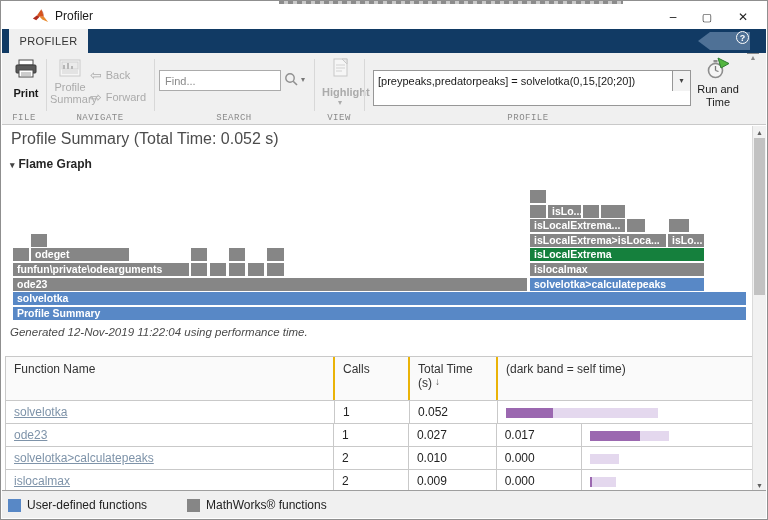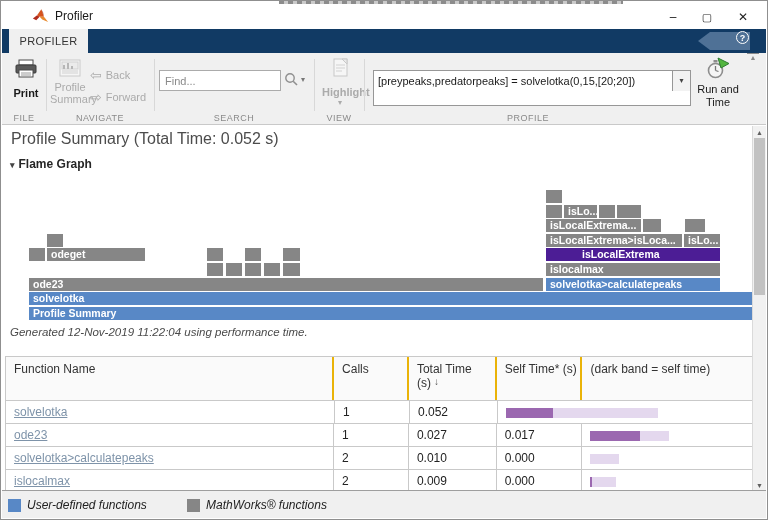--- a/index.html
+++ b/index.html
@@ -22,21 +22,21 @@
   .ribbon-tab { position:absolute; left:7px; top:0; width:79px; height:24px; background:#f0f0f0;
     font-size:11px; color:#333; text-align:center; line-height:25px; letter-spacing:.4px; }
   .help-tag { position:absolute; right:16px; top:3px; width:52px; height:18px; background:#4f7196;
     clip-path:polygon(12px 0,100% 0,100% 100%,12px 100%,0 50%); }
   .help-circle { position:absolute; right:17px; top:2px; width:13px; height:13px; border:1.5px solid #fff;
     border-radius:50%; color:#fff; font-size:9px; font-weight:bold; text-align:center; line-height:13px; }
 
   
   .toolbar { position:absolute; top:52px; left:1px; right:1px; height:72px; background:#f0f0f0; border-bottom:1px solid #c9c9c9; }
   .sep { position:absolute; top:6px; width:1px; height:52px; background:#d8d8d8; }
-  .sec-label { position:absolute; top:60px; font-size:9px; color:#8a8a8a; letter-spacing:.5px; text-align:center; }
+  .sec-label { position:absolute; top:60px; font-size:9px; color:#8a8a8a; letter-spacing:.5px; text-align:center;font-family:Liberation Mono, monospace; }
   .tb-label { font-size:11px; color:#1a1a1a;font-weight:bold; }
   .disabled, .disabled * { color:#ababab !important; }
   .dis-icon { opacity:.45; filter:grayscale(1); }
 
   .print-btn { position:absolute; left:6px; top:6px; width:36px; text-align:center; }
   .print-btn svg { display:block; margin:0 auto 4px; }
   .ps-btn { position:absolute; left:48px; top:6px; width:40px; text-align:center; }
   .ps-btn .two-line { font-size:11px; line-height:12px; }
   .nav-arrow { position:absolute; left:88px; display:flex; align-items:center; gap:4px; }
   .nav-arrow .arr { font-size:14px; color:#a9bbce; }
@@ -65,21 +65,21 @@
   .collapse-ctl { position:absolute; right:8px; top:52px; width:12px; text-align:center; border-top:1px solid #8a8a8a;
     font-size:7px; color:#8a8a8a; line-height:8px; }
 
   
   .content { position:absolute; top:125px; left:1px; width:752px; height:366px; background:#fff; overflow:hidden; }
   .heading { position:absolute; left:9px; top:4px; font-size:16px; color:#4c4c4c; }
   .flame-header { position:absolute; left:8px; top:31px; font-size:12px; font-weight:bold; color:#262626; }
   .flame-header .tri { font-size:9px; color:#444; margin-right:4px; }
   .note { position:absolute; left:8px; top:200px; font-size:11.5px; font-style:italic; color:#4a4a4a; }
 
-  .flame-graph { position:absolute; left:16px; top:0; width:674px; height:200px; }
+  .flame-graph { position:absolute; left:0; top:0; width:674px; height:200px; }
   .flame-box { position:absolute; height:13px; overflow:hidden; }
   .flame-box span { display:block; font-size:10.5px; font-weight:bold; color:#fff; line-height:13px; padding-left:4px; white-space:nowrap; }
 
   
   .ptable { position:absolute; left:3px; top:230px; width:750px; border:1px solid #c9c9c9; border-bottom:none; }
   .thead { display:flex; height:44px; background:#fafafa; border-bottom:1px solid #c9c9c9; }
   .thead .hcell { font-size:12px; color:#333; padding:5px 0 0 8px; border-right:2px solid #eab308; }
   .thead .hcell:last-child { border-right:none; }
   .sort-arrow { font-size:10px; color:#555; margin-left:3px; vertical-align:2px; }
   .trow { display:flex; height:23px; border-bottom:1px solid #c9c9c9; background:#fff; }
@@ -90,21 +90,21 @@
   .bar-light { margin-top:3px; height:10px; background:#e4d8ee; }
   .bar-dark { height:10px; background:#9b68b0; }
 
   
   .vscroll { position:absolute; top:125px; right:1px; width:14px; height:366px; background:#f1f1f1; border-left:1px solid #dadada; }
   .vscroll .arrow { position:absolute; left:0; width:13px; text-align:center; font-size:7px; color:#606060; }
   .arrow-up { top:3px; } .arrow-down { bottom:3px; }
   .vthumb { position:absolute; left:1px; top:12px; width:11px; height:157px; background:#c2c2c2; }
 
   
-  .legend { position:absolute; left:1px; right:1px; bottom:1px; height:28px; background:#f0f0f0; border-top:1px solid #9e9e9e;font-style:italic; }
+  .legend { position:absolute; left:1px; right:1px; bottom:1px; height:28px; background:#f0f0f0; border-top:1px solid #9e9e9e; }
   .legend-item { position:absolute; top:7px; display:flex; align-items:center; gap:6px; font-size:12px; color:#222; }
   .swatch { width:13px; height:13px; display:inline-block; }
 </style>
 </head>
 <body>
 
 <div class="window">
 
   <div class="artifact"></div>
 
@@ -237,22 +237,25 @@
         <div class="flame-box" style="left: 666px; top: 108px; width: 36px; background: rgb(134, 134, 134);">
           <span>isLo...</span>
         </div>
         <div class="flame-box" style="left: 11px; top: 122px; width: 16px; background: rgb(134, 134, 134);"></div>
         <div class="flame-box" style="left: 29px; top: 122px; width: 98px; background: rgb(134, 134, 134);">
           <span>odeget</span>
         </div>
         <div class="flame-box" style="left: 189px; top: 122px; width: 16px; background: rgb(134, 134, 134);"></div>
         <div class="flame-box" style="left: 227px; top: 122px; width: 16px; background: rgb(134, 134, 134);"></div>
         <div class="flame-box" style="left: 265px; top: 122px; width: 17px; background: rgb(134, 134, 134);"></div>
-        <div class="flame-box" style="left: 528px; top: 122px; width: 174px; background: #4c1d95; padding-left: 32px;">
+        <div class="flame-box" style="left: 528px; top: 122px; width: 174px; background: #15803d;">
           <span>isLocalExtrema</span>
+        </div>
+        <div class="flame-box" style="left: 11px; top: 137px; width: 176px; background: rgb(134, 134, 134);">
+          <span>funfun\private\odearguments</span>
         </div>
         <div class="flame-box" style="left: 189px; top: 137px; width: 16px; background: rgb(134, 134, 134);"></div>
         <div class="flame-box" style="left: 208px; top: 137px; width: 16px; background: rgb(134, 134, 134);"></div>
         <div class="flame-box" style="left: 227px; top: 137px; width: 16px; background: rgb(134, 134, 134);"></div>
         <div class="flame-box" style="left: 246px; top: 137px; width: 16px; background: rgb(134, 134, 134);"></div>
         <div class="flame-box" style="left: 265px; top: 137px; width: 17px; background: rgb(134, 134, 134);"></div>
         <div class="flame-box" style="left: 528px; top: 137px; width: 174px; background: rgb(134, 134, 134);">
           <span>islocalmax</span>
         </div>
         <div class="flame-box" style="left: 11px; top: 152px; width: 514px; background: rgb(134, 134, 134);">
@@ -271,21 +274,20 @@
 
     <div class="note">Generated 12-Nov-2019 11:22:04 using performance time.</div>
 
     <div class="ptable">
       <div class="thead">
         <div class="hcell c1">Function Name</div>
         <div class="hcell c2">Calls</div>
         <div class="hcell c3">
           <span>Total Time (s)</span><span class="sort-arrow">↓</span>
         </div>
-        <div class="hcell c4">Self Time* (s)</div>
         <div class="hcell c5">
           <div>(dark band = self time)</div>
         </div>
       </div>
       <div>
           <div class="trow">
             <div class="cell c1"><a href="#">solvelotka</a></div>
             <div class="cell c2">1</div>
             <div class="cell c3">0.052</div>
             <div class="cell c5">

